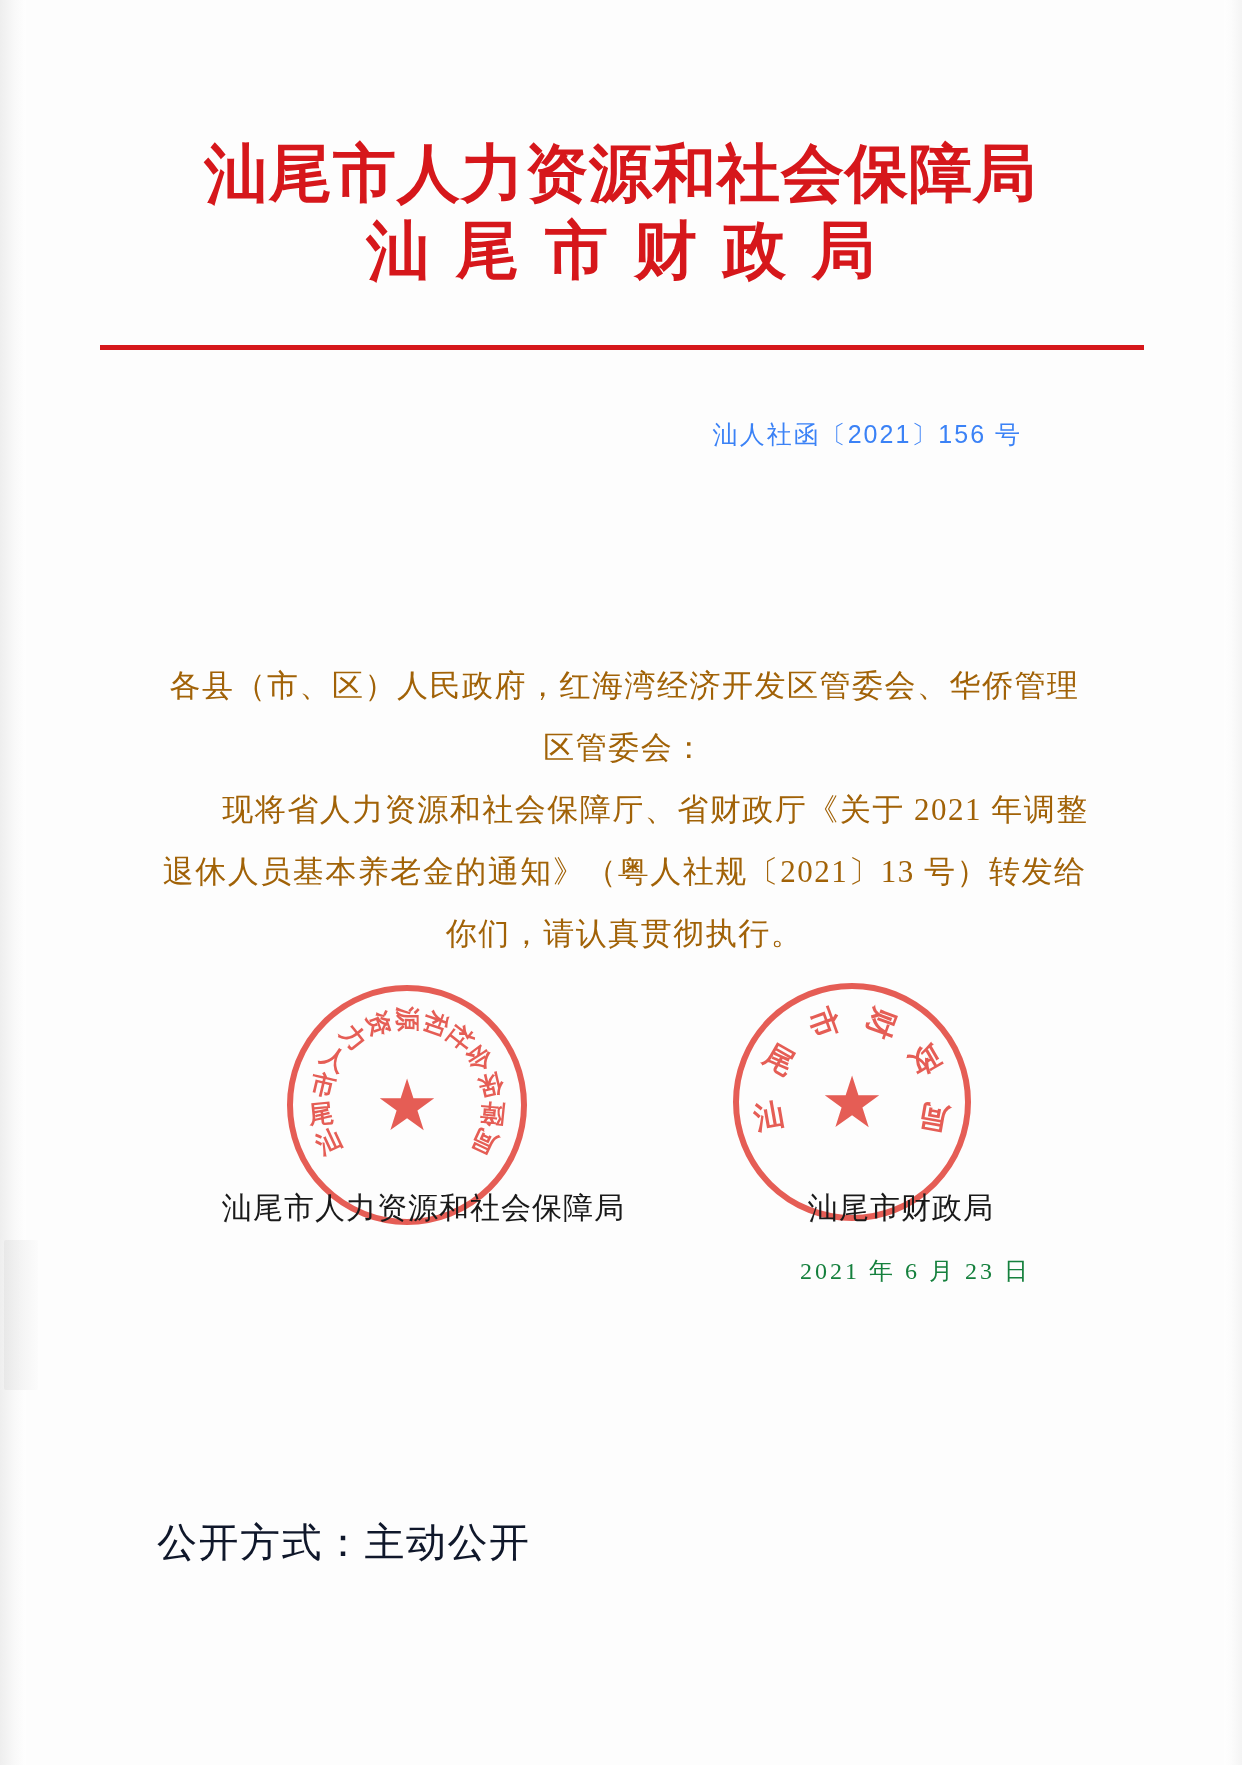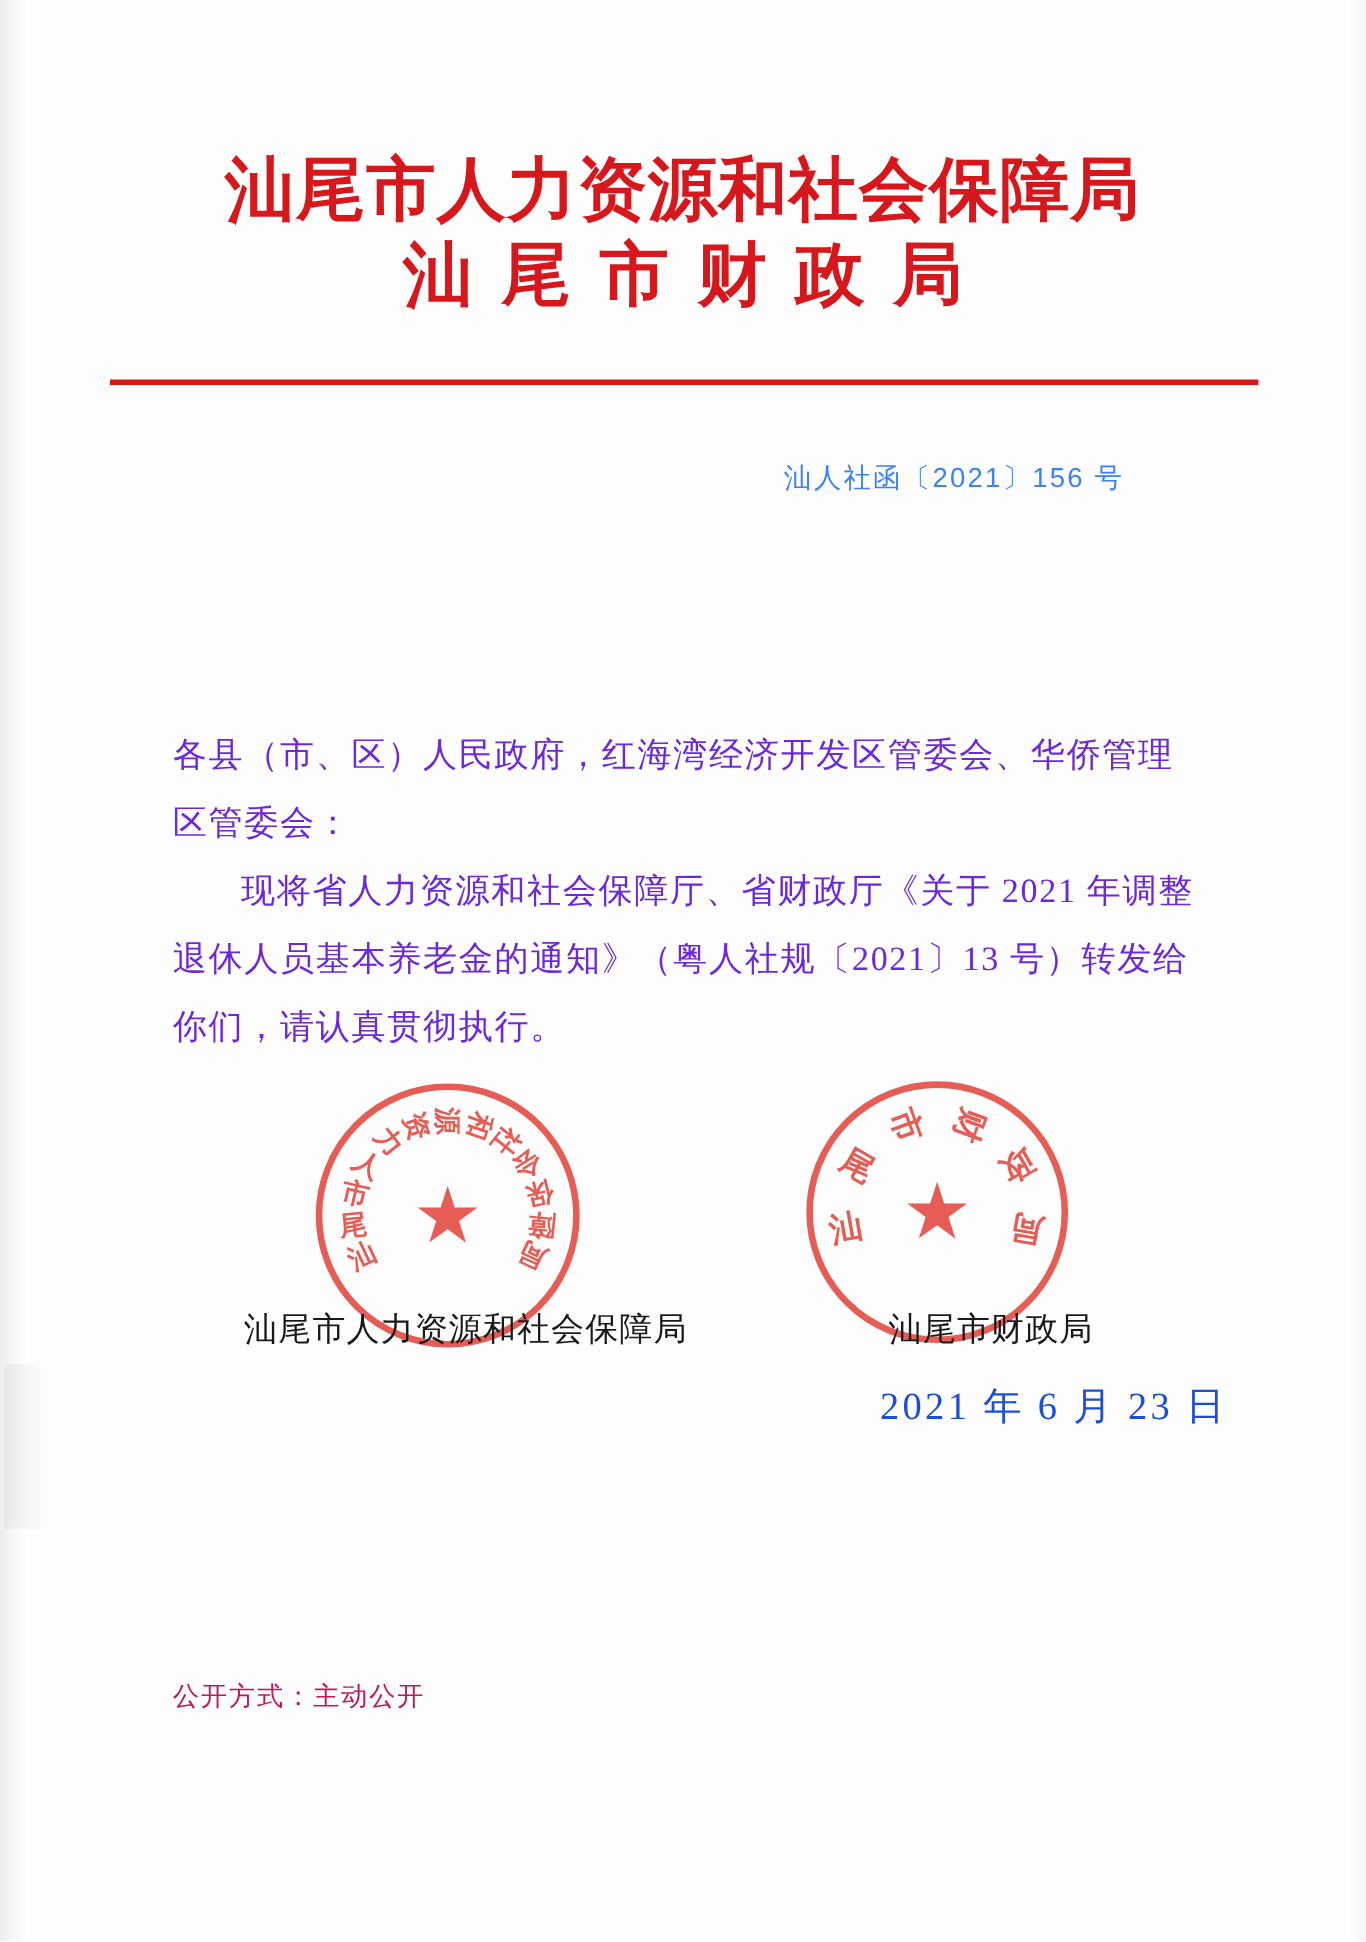--- a/index.html
+++ b/index.html
@@ -119,21 +119,22 @@
 
   
   .body-block {
     position: absolute;
     left: 157px;
     top: 655px;
     width: 935px;
     font-size: 31px;
     line-height: 62px;
     letter-spacing: 1.5px;
-    color: #6d28d9;
+    color: #a16207;
+    text-align: center;
   }
   .body-p {
     margin: 0;
   }
   .body-p.indent {
     text-indent: 62px;
   }
   .gap-after {
     margin-bottom: 0;
   }
@@ -154,24 +155,24 @@
     top: 1188px;
     font-size: 30px;
     letter-spacing: 1px;
     white-space: nowrap;
     color: #191919;
   }
   .sig-right-date {
     position: absolute;
     left: 800px;
     top: 1255px;
-    font-size: 35px;
+    font-size: 24px;
     letter-spacing: 3px;
     white-space: nowrap;
-    color: #1d4ed8;
+    color: #15803d;
   }
 
   
   .seal {
     position: absolute;
     border-radius: 50%;
     border: 6px solid #e23a30;
     opacity: 0.82;
     mix-blend-mode: multiply;
   }
@@ -210,24 +211,24 @@
     top: 983px;
     width: 226px;
     height: 226px;
   }
 
   
   .footer {
     position: absolute;
     left: 157px;
     top: 1512px;
-    font-size: 24px;
+    font-size: 40px;
     line-height: 62px;
     letter-spacing: 1.5px;
-    color: #be185d;
+    color: #0f172a;
   }
   .footer-row { margin: 0; white-space: nowrap; }
 </style>
 </head>
 <body>
 
 <div class="page">
   <div class="scan-edge-left"></div>
   <div class="scan-edge-right"></div>
   <div class="scan-blotch"></div>

